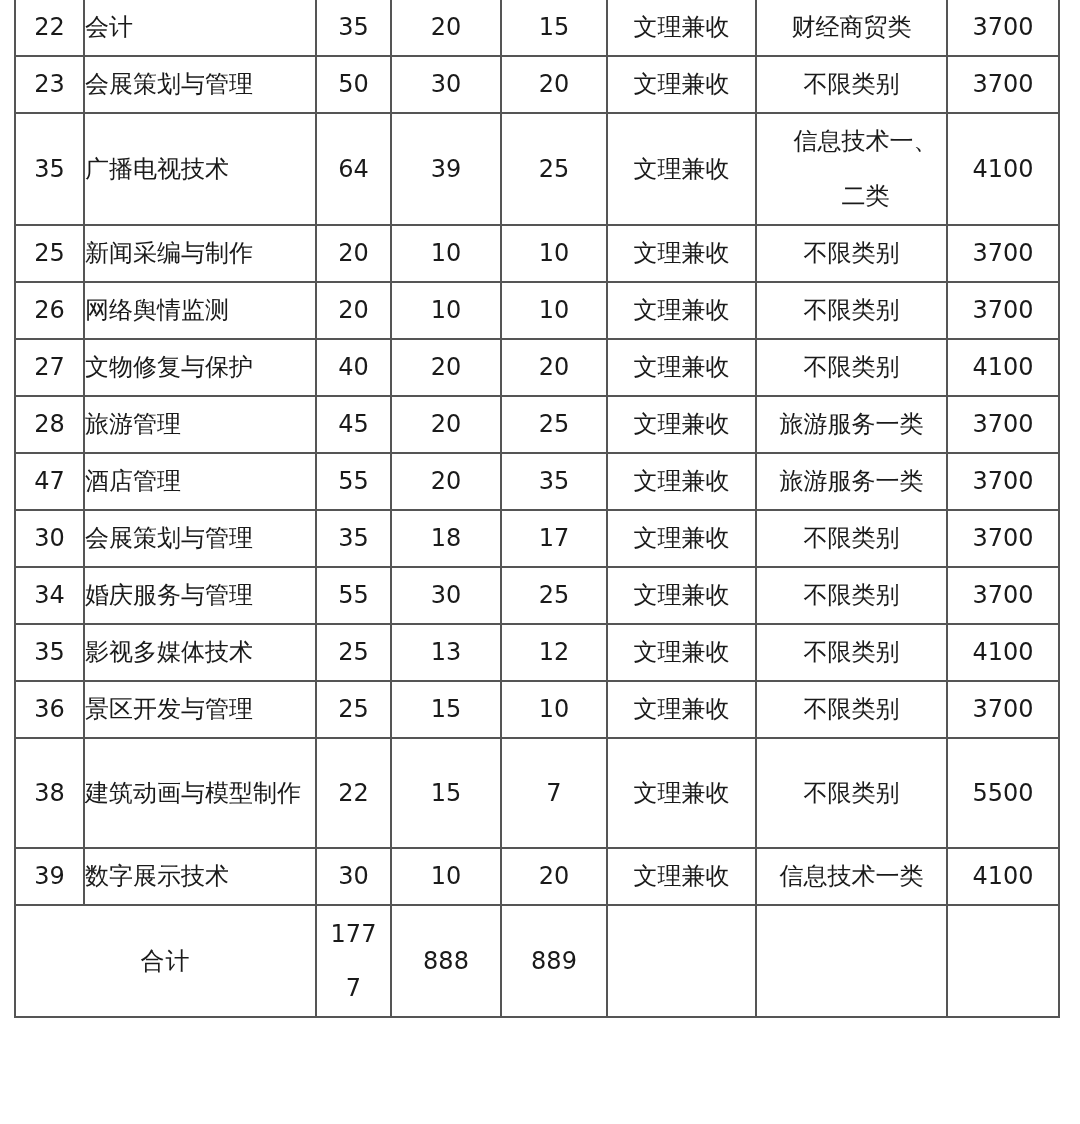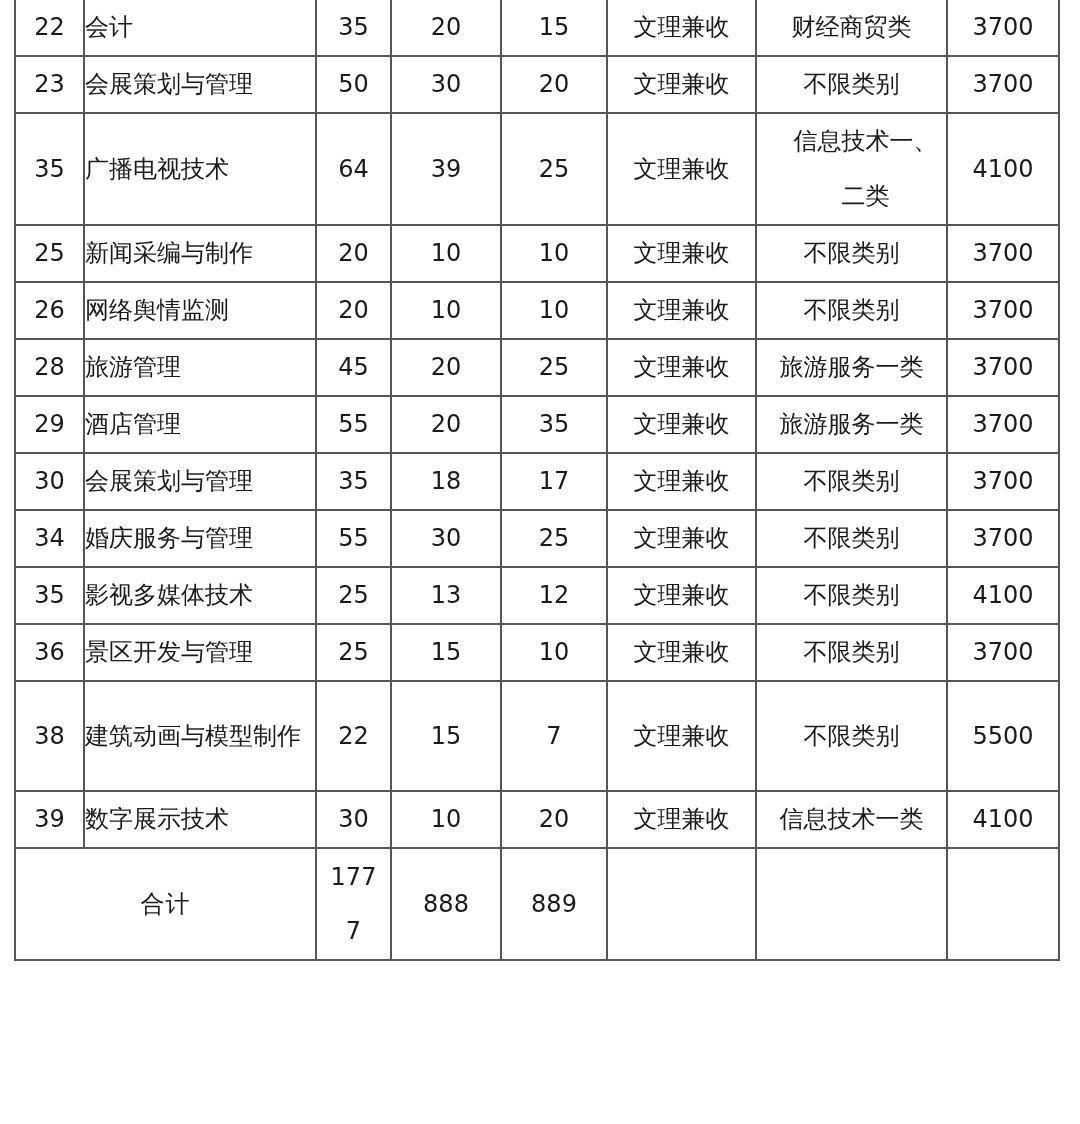--- a/index.html
+++ b/index.html
@@ -74,31 +74,41 @@
         <td>26</td>
         <td class="name">网络舆情监测</td>
         <td>20</td>
         <td>10</td>
         <td>10</td>
         <td>文理兼收</td>
         <td>不限类别</td>
         <td>3700</td>
       </tr>
       <tr class="r1">
+        <td>27</td>
+        <td class="name">文物修复与保护</td>
+        <td>40</td>
+        <td>20</td>
+        <td>20</td>
+        <td>文理兼收</td>
+        <td>不限类别</td>
+        <td>4100</td>
+      </tr>
+      <tr class="r1">
         <td>28</td>
         <td class="name">旅游管理</td>
         <td>45</td>
         <td>20</td>
         <td>25</td>
         <td>文理兼收</td>
         <td>旅游服务一类</td>
         <td>3700</td>
       </tr>
       <tr class="r1">
-        <td>29</td>
+        <td>47</td>
         <td class="name">酒店管理</td>
         <td>55</td>
         <td>20</td>
         <td>35</td>
         <td>文理兼收</td>
         <td>旅游服务一类</td>
         <td>3700</td>
       </tr>
       <tr class="r1">
         <td>30</td>

